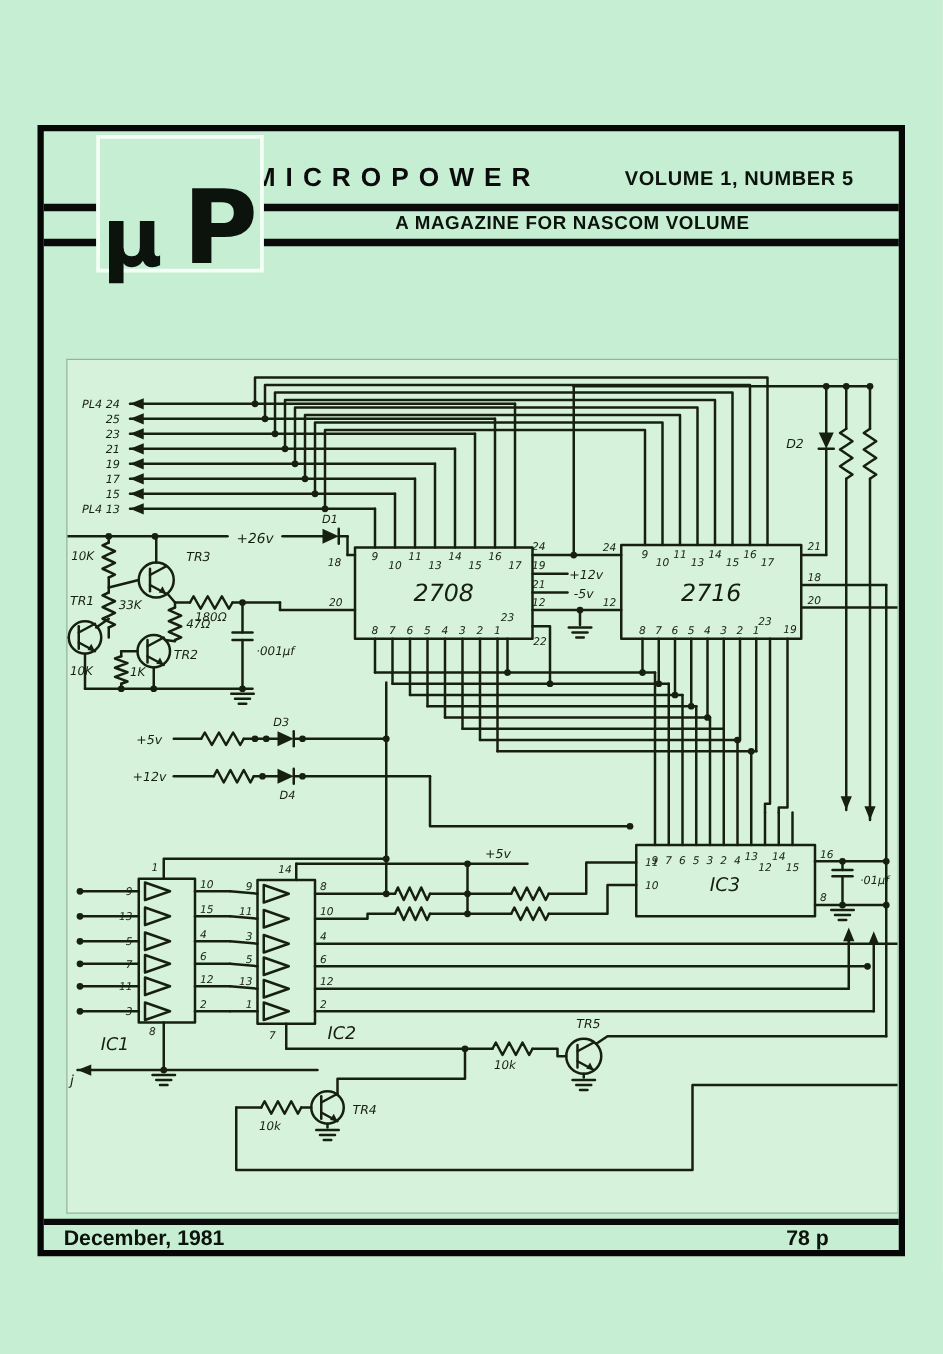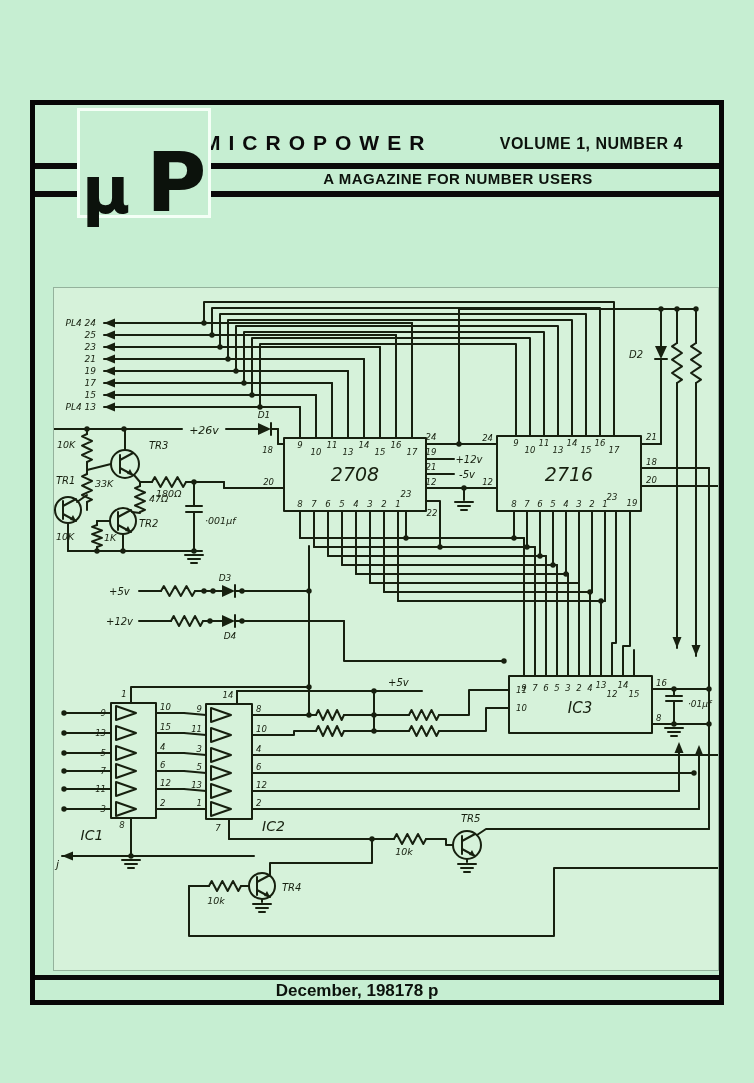--- a/index.html
+++ b/index.html
@@ -17,35 +17,35 @@
            font-weight:bold;font-size:15px;letter-spacing:.5px;}
   .logo-box{position:absolute;left:42px;top:3px;width:128px;height:104px;background:#c6eed2;
             border:3px solid #f4fff6;z-index:2;display:flex;align-items:flex-end;
             justify-content:center;gap:16px;font-family:"DejaVu Sans",sans-serif;}
   .logo-box .mu{font-size:66px;font-weight:bold;line-height:.72;}
   .logo-box .pp{font-size:82px;font-weight:bold;line-height:.78;}
   .schematic{position:absolute;left:18px;top:182px;width:664px;height:682px;
              background:#d6f2da;border:1px solid #94b29c;box-sizing:content-box;}
   .schematic svg{display:block;}
   .footer-row{position:absolute;left:16px;right:56px;top:876px;display:flex;
-              justify-content:center;font-weight:bold;font-size:17px;}
+              justify-content:space-between;font-weight:bold;font-size:17px;}
   
   .ink{stroke:#17200f;stroke-width:2;fill:none;stroke-linecap:round;stroke-linejoin:round;}
   .fill{fill:#17200f;stroke:none;}
   text.hw{fill:#17200f;font-family:"DejaVu Sans",sans-serif;font-style:italic;stroke:none;}
 </style>
 </head>
 <body>
 
 <div class="cover">
   <div class="bar bar1"></div>
   <div class="bar bar2"></div>
   <div class="masthead-title">MICROPOWER</div>
-  <div class="volume">VOLUME 1, NUMBER 4</div>
-  <div class="tagline">A MAGAZINE FOR NUMBER USERS</div>
+  <div class="volume">VOLUME 1, NUMBER 5</div>
+  <div class="tagline">A MAGAZINE FOR NASCOM VOLUME</div>
   <div class="logo-box">
     <span class="mu">μ</span>
     <span class="pp">P</span>
   </div>
 
   <div class="schematic">
     <svg id="schem" viewBox="0 0 664 682" width="664" height="682">
         <text x="42" y="38" class="hw" font-size="9" text-anchor="end">PL4 24</text>
         <path d="M50 35 l11 -4.5 l0 9 z" class="fill"></path>
         <line x1="50" y1="35" x2="358" y2="35" class="ink"></line>

